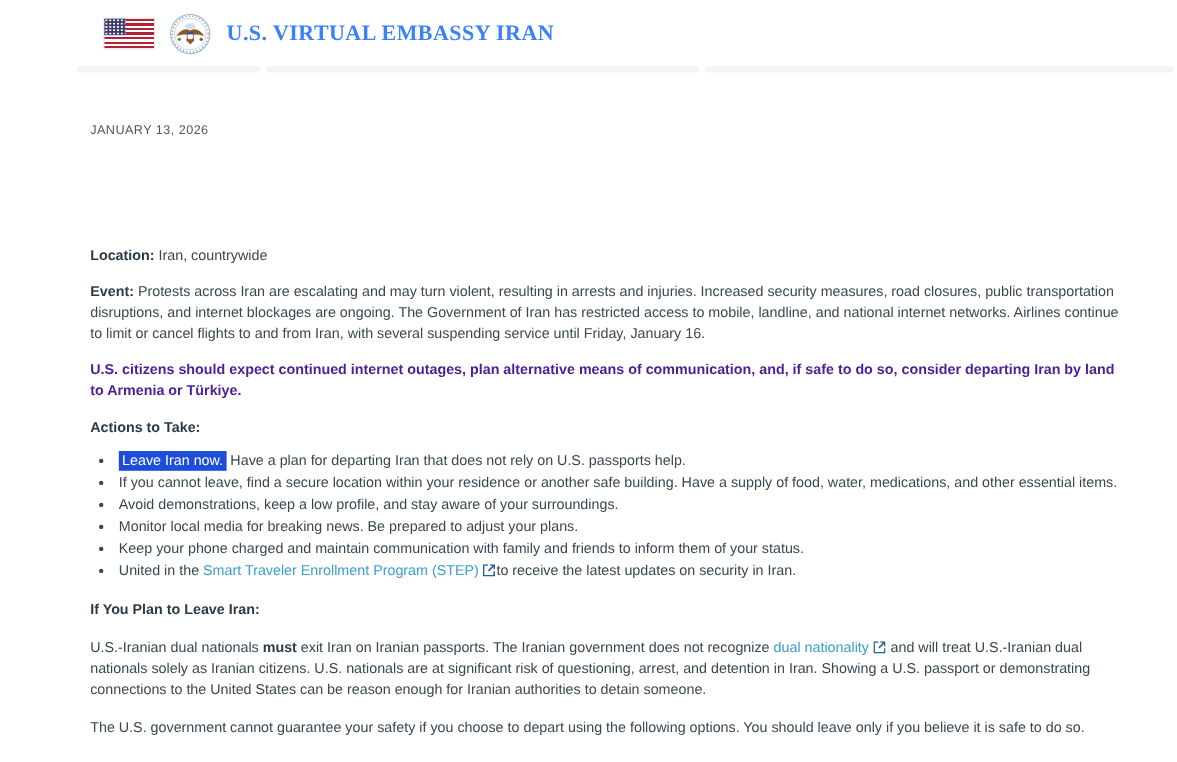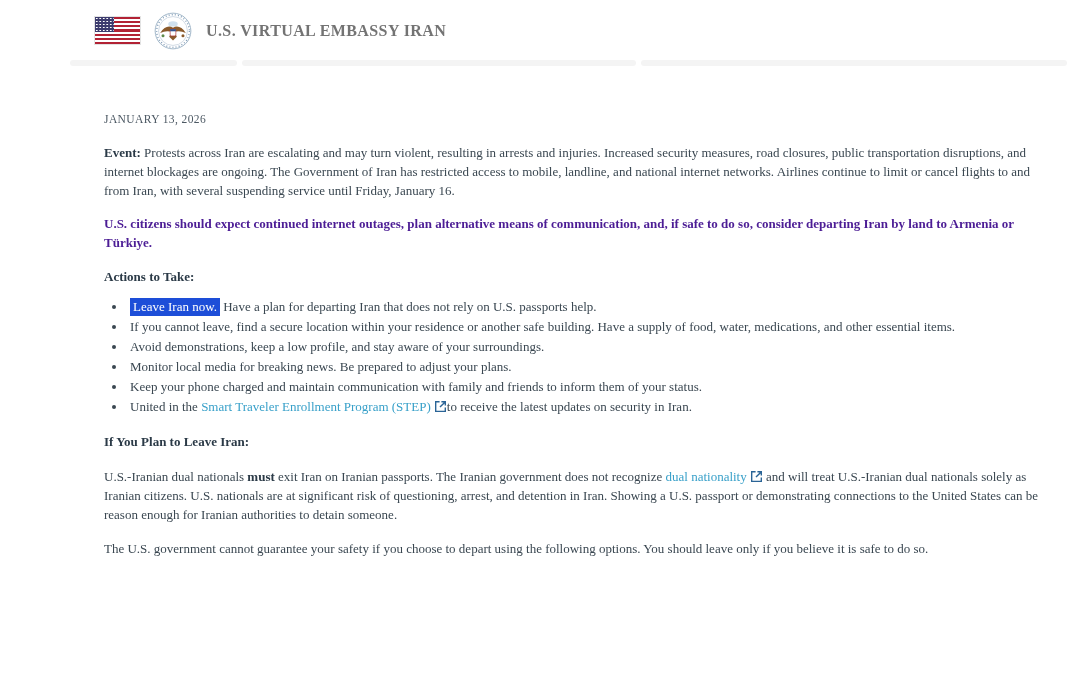--- a/index.html
+++ b/index.html
@@ -32,47 +32,46 @@
     left: 0; top: 0;
     width: 19px; height: 15px;
     background-color: #3c3b6e;
     background-image: radial-gradient(circle, #ffffff 0.6px, transparent 0.9px);
     background-size: 3.5px 3px;
   }
   .seal { flex: 0 0 auto; line-height: 0; }
   .site-title {
     font-family: "Liberation Serif", "DejaVu Serif", serif;
     font-weight: bold;
-    font-size: 16px;
+    font-size: 20px;
     letter-spacing: 0.4px;
-    color: #737373;
+    color: #3b82f6;
     white-space: nowrap;
   }
   
   .nav-strip {
     display: flex;
     margin: 2px 3px 0 70px;
     gap: 5px;
     height: 6px;
   }
   .nav-strip .seg {
     background: #f4f4f4;
     border-radius: 3px;
     height: 6px;
   }
   .seg-1 { width: 167px; }
   .seg-2 { width: 394px; }
   .seg-3 { flex: 1; }
   
   .article {
-    margin-left: 104px;
+    margin-left: 82px;
     width: 936px;
     font-size: 13px;
     line-height: 19px;
-    font-family: Liberation Serif, serif;
   }
   .article-date {
     margin-top: 44px;
     font-size: 11.5px;
     letter-spacing: 0.4px;
     color: #4c5863;
   }
   .para { margin-top: 14px; }
   .loc-para { margin-top: 93px; }
   b, strong, .bold { font-weight: bold; color: #2b3a47; }
@@ -144,20 +143,21 @@
   <div class="nav-strip">
     <span class="seg seg-1"></span>
     <span class="seg seg-2"></span>
     <span class="seg seg-3"></span>
   </div>
 
   <main class="article">
 
     <div class="article-date">JANUARY 13, 2026</div>
 
+    <p class="para loc-para"><b>Location:</b><span> Iran, countrywide</span></p>
 
     <p class="para"><b>Event:</b><span> Protests across Iran are escalating and may turn violent, resulting in arrests and injuries. Increased security measures, road closures, public transportation disruptions, and internet blockages are ongoing. The Government of Iran has restricted access to mobile, landline, and national internet networks. Airlines continue to limit or cancel flights to and from Iran, with several suspending service until Friday, January 16.</span></p>
 
     <p class="para advisory">U.S. citizens should expect continued internet outages, plan alternative means of communication, and, if safe to do so, consider departing Iran by land to Armenia or Türkiye.</p>
 
     <p class="section-heading">Actions to Take:</p>
 
     <ul class="actions">
       <li><span class="hl-red">Leave Iran now.</span><span> Have a plan for departing Iran that does not rely on U.S. passports help.</span></li>
       <li><span>If you cannot leave, find a secure location within your residence or another safe building. Have a supply of food, water, medications, and other essential items.</span></li>

